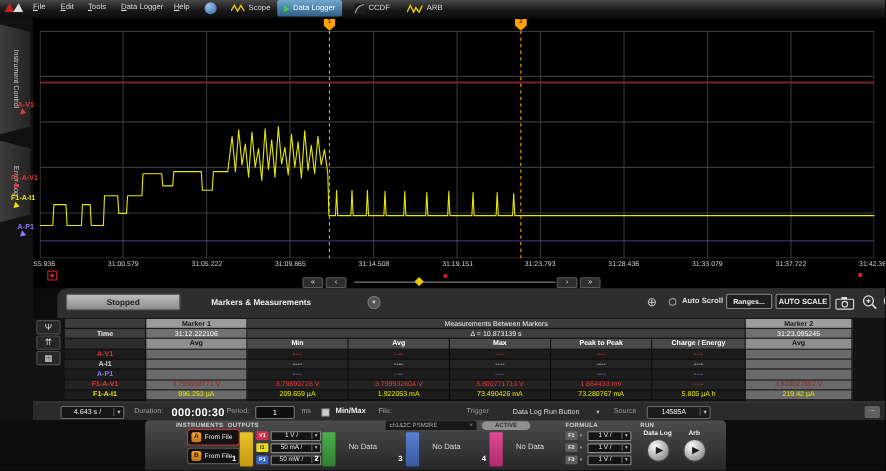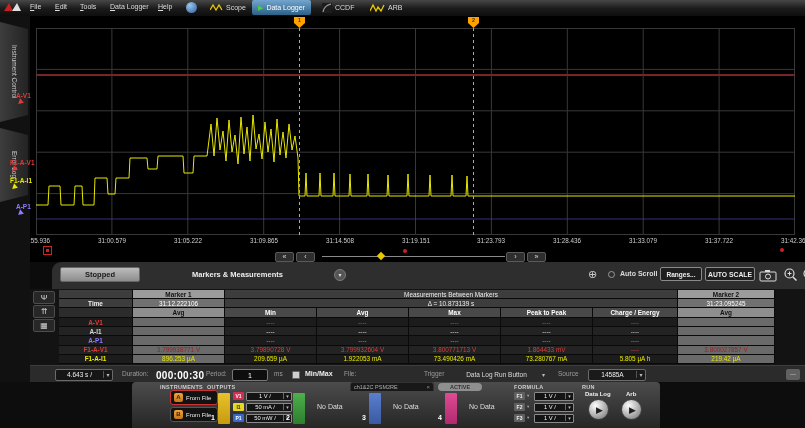--- a/index.html
+++ b/index.html
@@ -175,21 +175,21 @@
     <div class="scbtn" style="left:476px">›</div>
     <div class="scbtn" style="left:497px">»</div>
   </div>
 
   <div class="chlabel" style="left:16px;top:92px;color:#e03a3a"><span>A-V1</span><span class="arr"></span></div>
   <div class="chlabel" style="left:10px;top:159px;color:#e03a3a"><span>F1-A-V1</span><span class="arr"></span></div>
   <div class="chlabel" style="left:10px;top:177px;color:#e8e800"><span>F1-A-I1</span><span class="arr"></span></div>
   <div class="chlabel" style="left:16px;top:203px;color:#8f7bff"><span>A-P1</span><span class="arr"></span></div>
 
   <div class="toolbar">
-    <div class="abs" style="left:8px;top:5px;width:80px;height:15px;background:linear-gradient(#bcbcbc,#8d8d8d);border:1px solid #666;border-radius:2px;color:#1a1a1a;font-weight:bold;font-size:7.5px;text-align:center;line-height:14px">Stopped</div>
+    <div class="abs" style="left:8px;top:5px;width:104px;height:15px;background:linear-gradient(#bcbcbc,#8d8d8d);border:1px solid #666;border-radius:2px;color:#1a1a1a;font-weight:bold;font-size:7.5px;text-align:center;line-height:14px">Stopped</div>
     <span class="abs" style="left:140px;top:8px;font-size:7.5px;font-weight:bold;color:#eee">Markers &amp; Measurements</span>
     <span class="abs" style="left:282px;top:7px;width:12px;height:12px;border-radius:50%;background:#555;border:1px solid #7a7a7a;color:#ddd;font-size:6px;text-align:center;line-height:11px">▾</span>
     <span class="abs" style="left:536px;top:6px;font-size:11px;color:#ccc">⊕</span>
     <span class="abs" style="left:556px;top:9px;width:7px;height:7px;border:1px solid #999;border-radius:50%"></span>
     <span class="abs" style="left:568px;top:8px;font-size:7px;font-weight:bold;color:#ddd">Auto Scroll</span>
     <div class="tbtn" style="left:608px;width:42px;font-size:6.5px;line-height:13px">Ranges...</div>
     <div class="tbtn" style="left:653px;width:50px;font-size:6.8px;line-height:13px">AUTO SCALE</div>
     <svg class="abs" style="left:707px;top:7px" width="19" height="13">
         <rect x="1" y="3" width="16" height="9" rx="1" fill="none" stroke="#ddd"></rect>
         <rect x="6" y="1" width="5" height="2" fill="#ddd"></rect>

